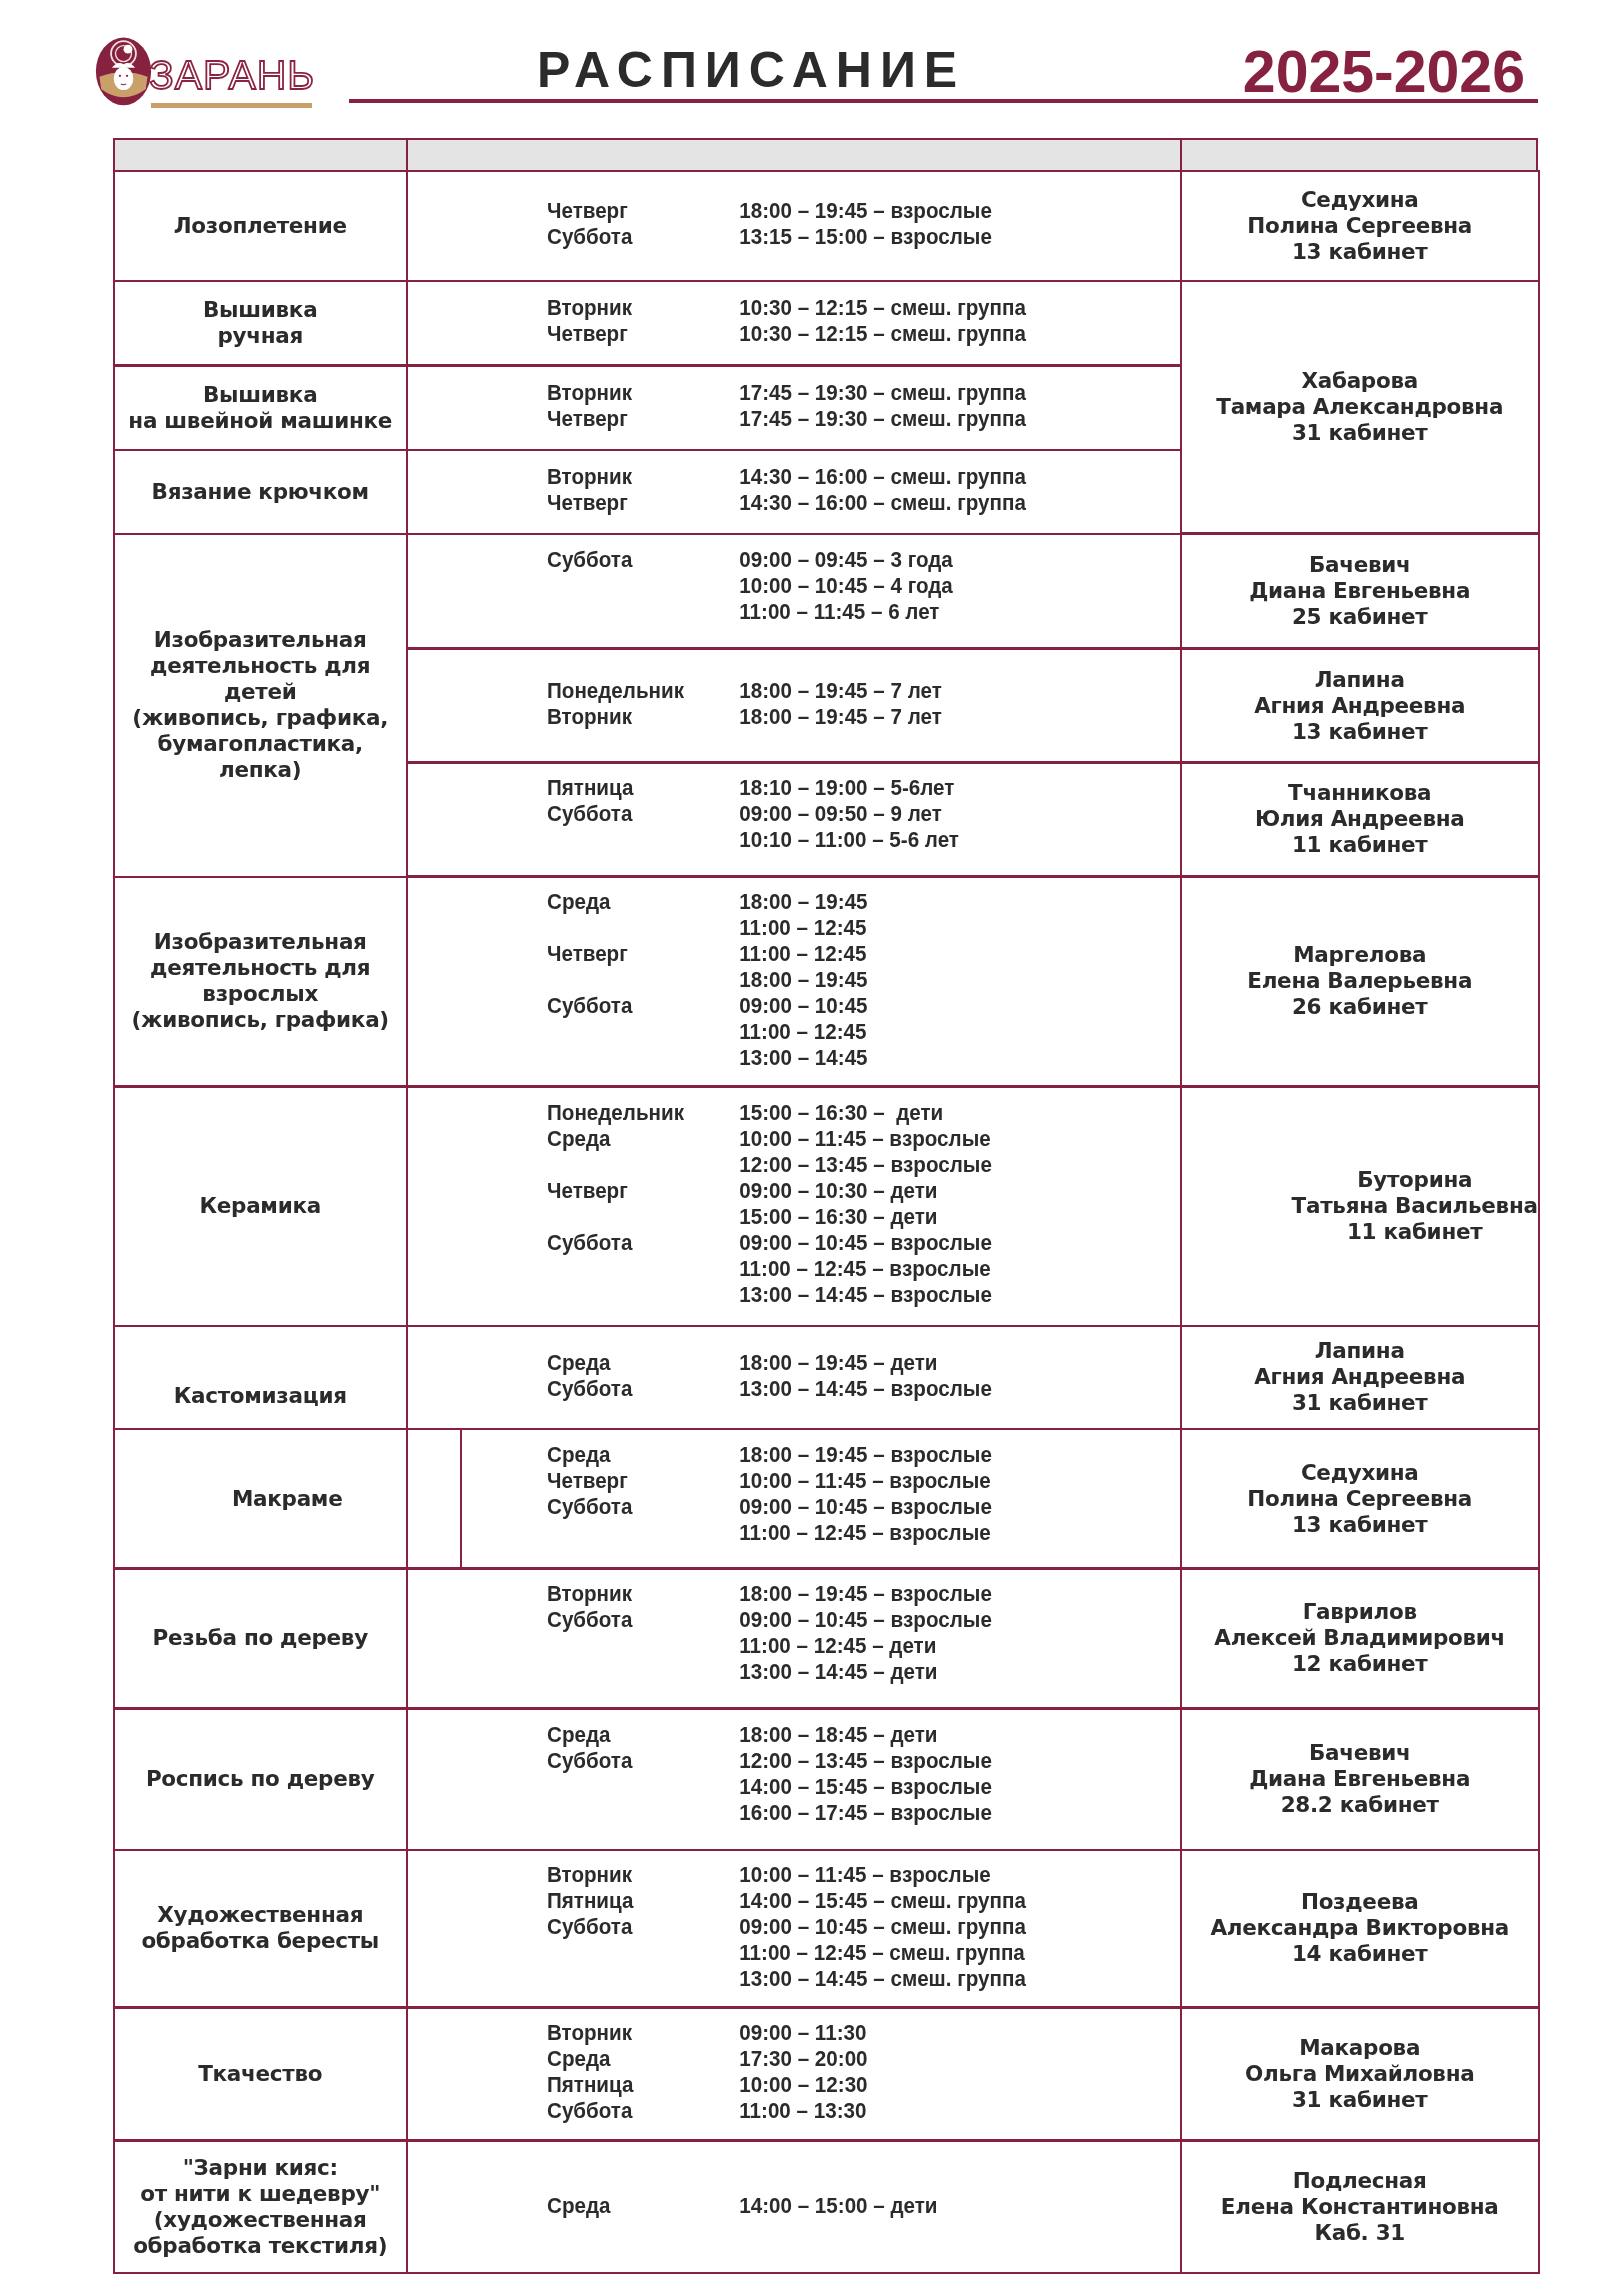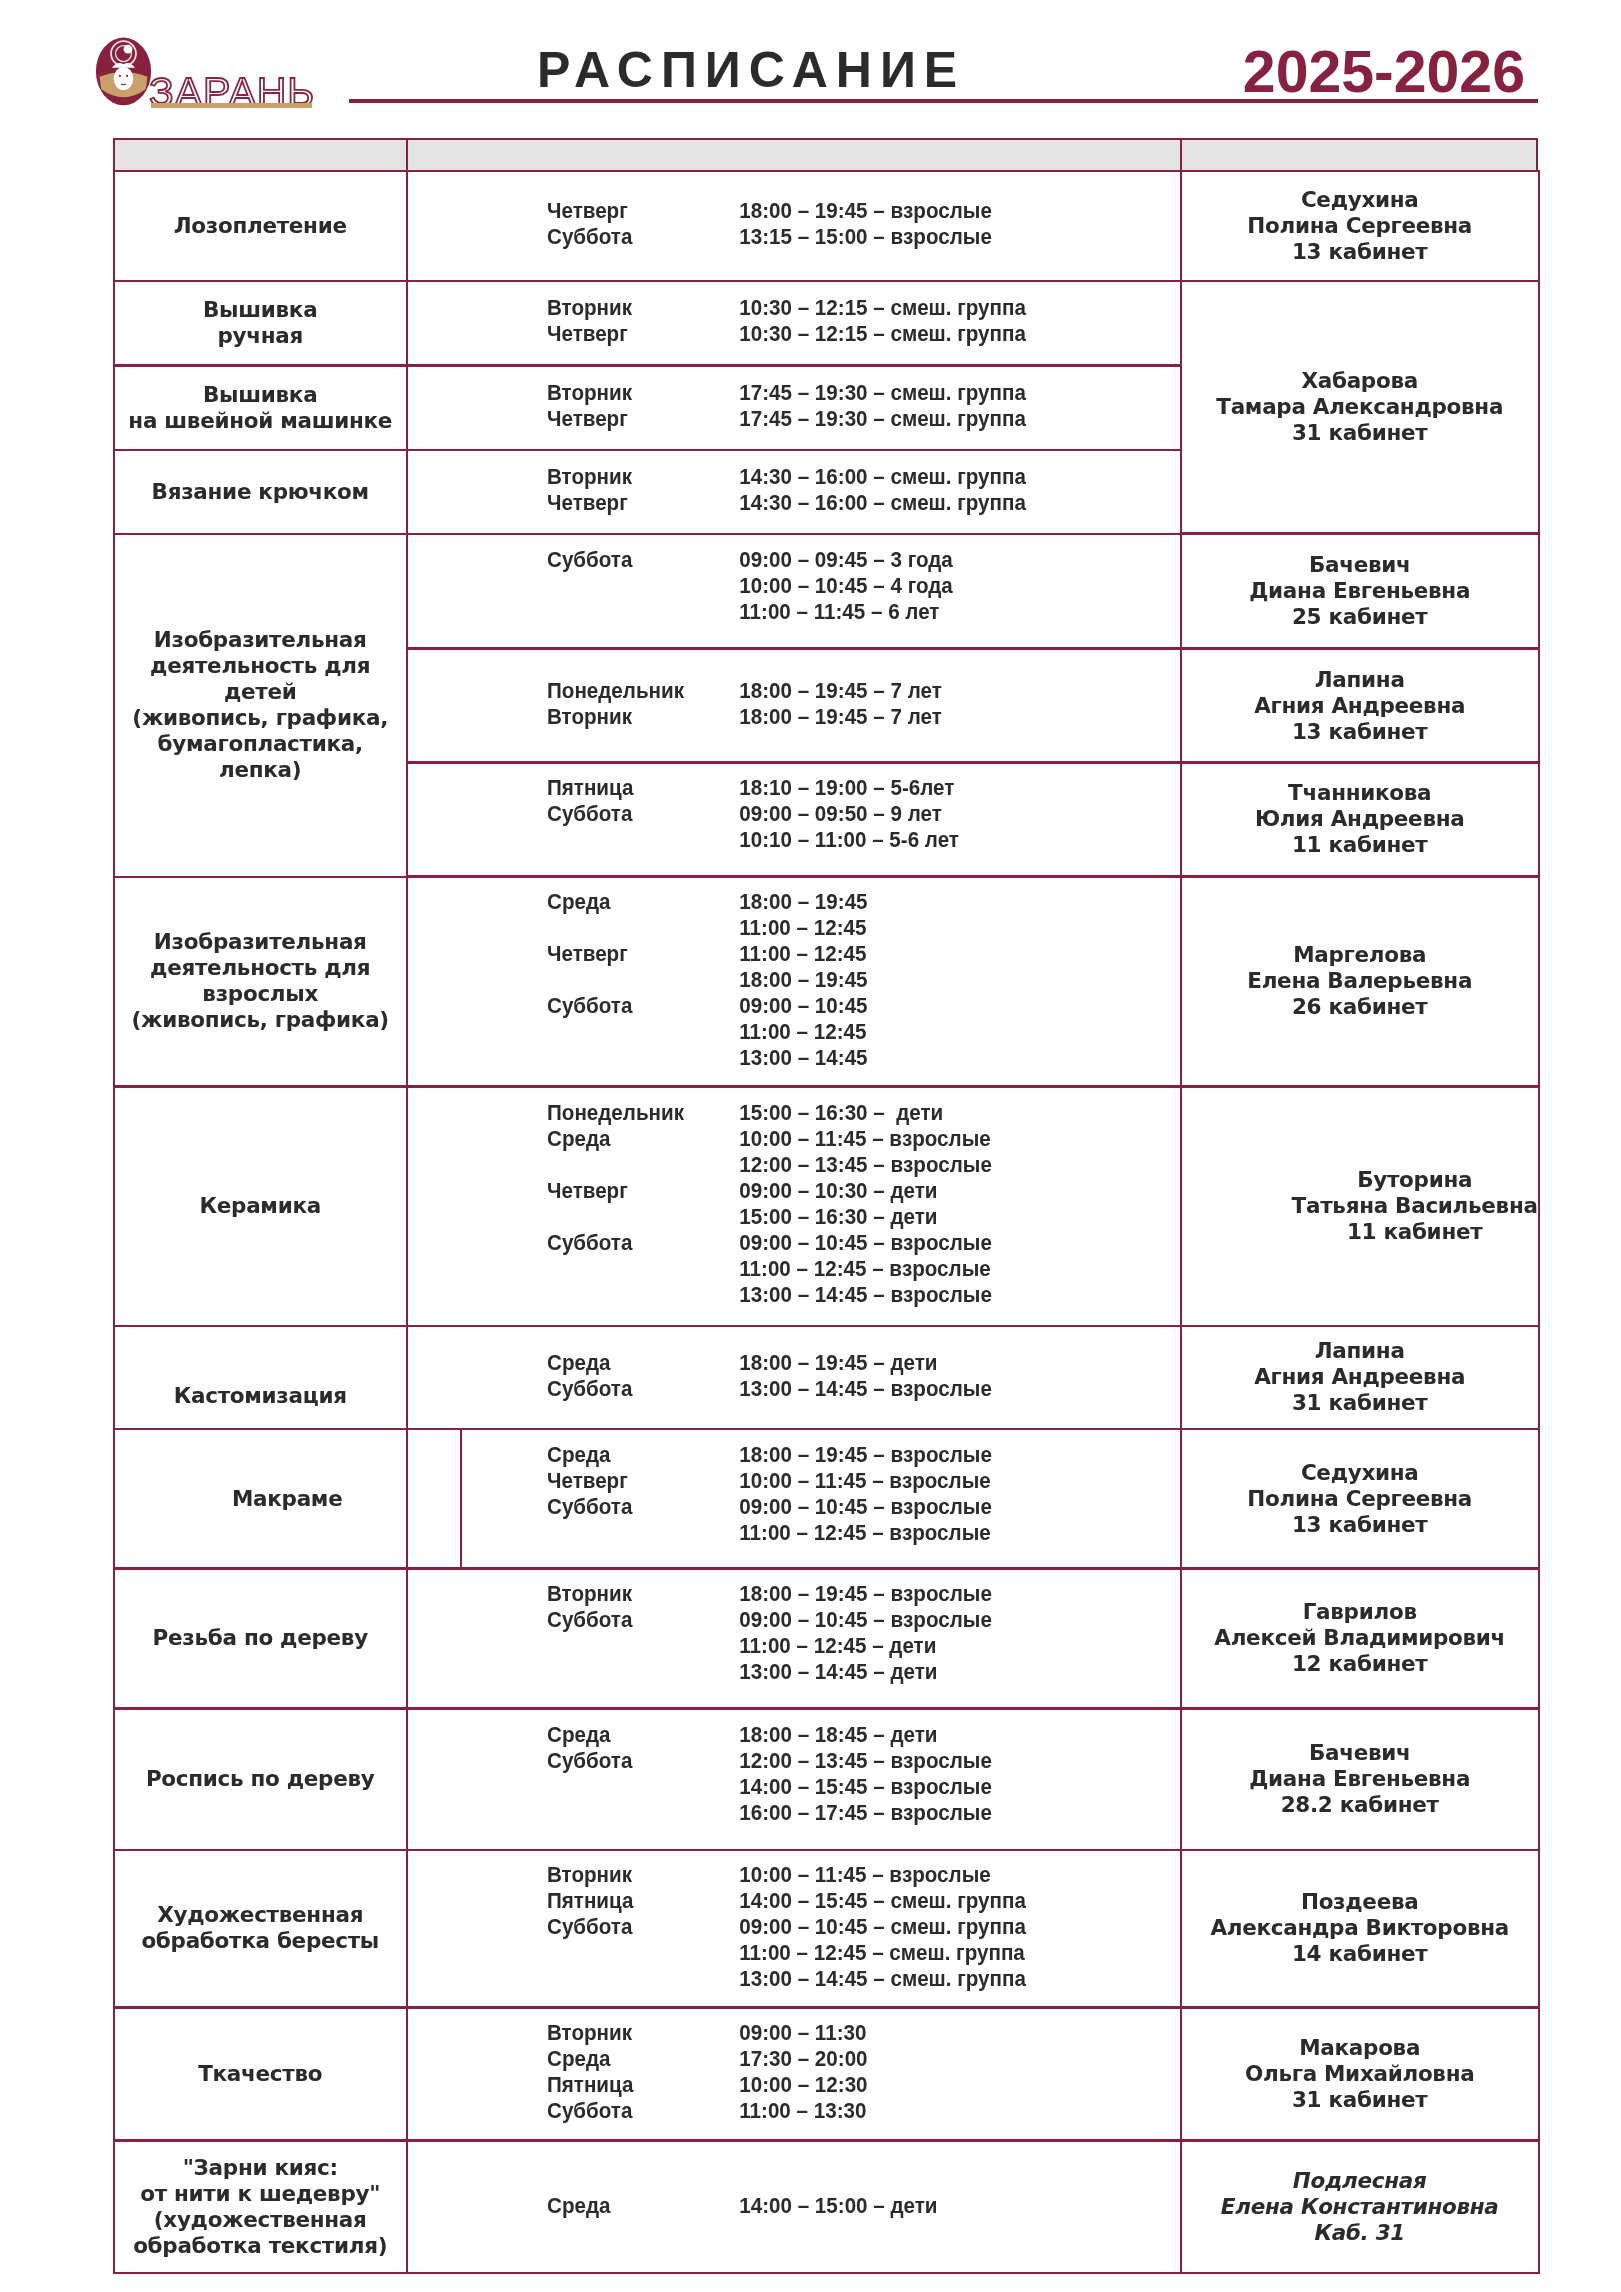--- a/index.html
+++ b/index.html
@@ -1,21 +1,21 @@
 <!DOCTYPE html>
 <html style="font-size:14.3px"><head>
 <meta charset="utf-8">
 <style>
   html, body { margin: 0; padding: 0; background: #ffffff; }
   body { width: 1622px; height: 2293px; position: relative; overflow: hidden;
          font-family: "Liberation Sans", sans-serif; color: #2b2b2b; }
   .logo { position: absolute; left: 90px; top: 32px; width: 233px; height: 81px; }
   .logo-emblem { position: absolute; left: 3.6px; top: 1.8px; }
   .logo-word { position: absolute; left: 59px; top: 19.7px; font-family: "Liberation Sans", sans-serif;
-               font-size: 41px; font-weight: normal; color: #ffffff; letter-spacing: 0.9px; margin-top: 17px;
+               font-size: 41px; font-weight: normal; color: #ffffff; letter-spacing: 0.9px;
                -webkit-text-stroke: 1.8px #8a2440; }
   .logo-underline { position: absolute; left: 61px; top: 71px; width: 161px; height: 4.5px; background: #c9a06a; }
   .title { position: absolute; left: 537px; top: 41px; width: 537px; text-align: left;
            font-size: 50px; font-weight: bold; letter-spacing: 8px; color: #2b2b2b; }
   .year { position: absolute; right: 97px; top: 38px; font-size: 59px; font-weight: bold; color: #86213f; }
   .rule { position: absolute; left: 349px; top: 99px; width: 1189px; height: 3.6px; background: #86213f; }
 
   .tbl { position: absolute; left: 114px; top: 139px; width: 1425px; }
   .cell { position: absolute; box-sizing: border-box; border: 2.7px solid #86213f; margin: -1.3px;
           display: flex; align-items: center; justify-content: center; text-align: center; }
@@ -321,21 +321,21 @@
         <div>14 кабинет</div>
       </div>
     </div>
     <div class="cell teacher" style="left: 1067px; top: 1869px; width: 360px; height: 134px;">
       <div>
         <div>Макарова</div>
         <div>Ольга Михайловна</div>
         <div>31 кабинет</div>
       </div>
     </div>
-    <div class="cell teacher" style="left: 1067px; top: 2002px; width: 360px; height: 134px; font-style: italic;">
+    <div class="cell teacher" style="left: 1067px; top: 2002px; width: 360px; height: 134px;">
       <div>
         <div>Подлесная</div>
         <div>Елена Константиновна</div>
         <div>Каб. 31</div>
       </div>
     </div>
   </div>
 
 
 </body></html>

